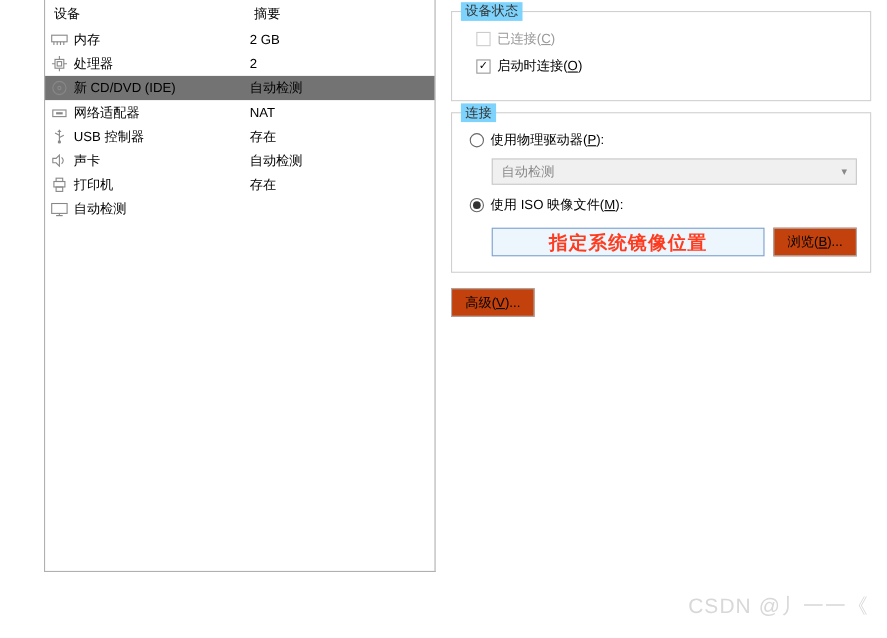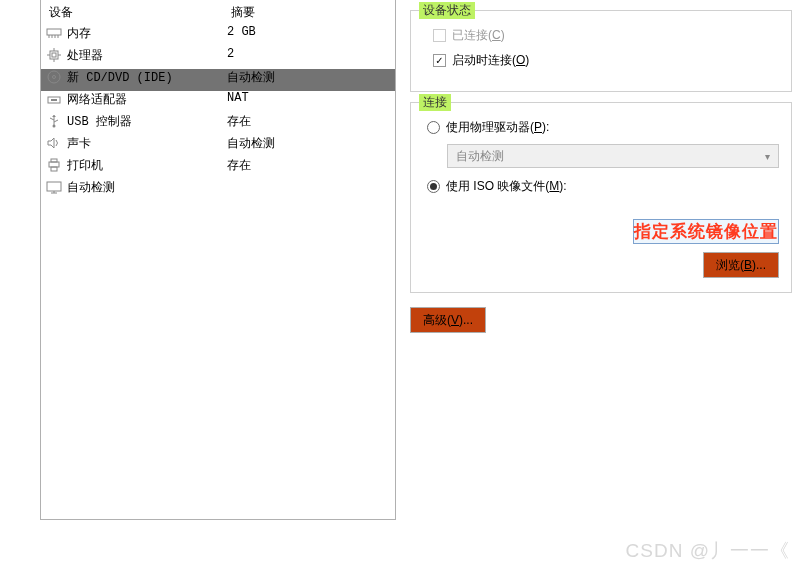--- a/index.html
+++ b/index.html
@@ -29,23 +29,23 @@
     .device-header .col-device {
       padding-left: 8px;
       width: 190px;
     }
     .device-header .col-summary {
       flex: 1;
     }
     .device-list { }
     .device-row {
       display: flex;
+      align-items: center;
       height: 22px;
       padding: 0 4px;
-      font-family: Liberation Mono, monospace;
     }
     .device-row.selected {
       background: #737373;
     }
     .device-icon {
       width: 18px;
       height: 16px;
       display: flex;
       align-items: center;
       justify-content: center;
@@ -65,21 +65,21 @@
     .group {
       border: 1px solid #d0d0d0;
       margin-top: 10px;
       padding: 12px 12px 14px 12px;
       position: relative;
     }
     .group-title {
       position: absolute;
       top: -9px;
       left: 8px;
-      background: #bef264;
+      background: #7dd3fc;
       padding: 0 4px;
       color: #333;
     }
     .chk-row, .radio-row {
       display: flex;
       align-items: center;
       margin: 4px 0 8px 0;
     }
     .chk-box {
       width: 13px;
@@ -123,24 +123,23 @@
       height: 24px;
       display: flex;
       align-items: center;
       justify-content: space-between;
       padding: 0 8px;
       margin: 2px 0 10px 24px;
     }
     .chev { color: #888; font-size: 10px; }
     .iso-input-row {
       display: flex;
-      align-items: flex-end;
-      margin: 24px 0 0 24px;
+      align-items: flex-start;
+      margin: 12px 0 0 24px;
       gap: 8px;
-      flex-direction: column;
     }
     .iso-input {
       flex: 1;
       height: 26px;
       border: 1px solid #7da2ce;
       background: #eef6fd;
       display: flex;
       align-items: center;
       justify-content: center;
       color: #ff3b1f;

